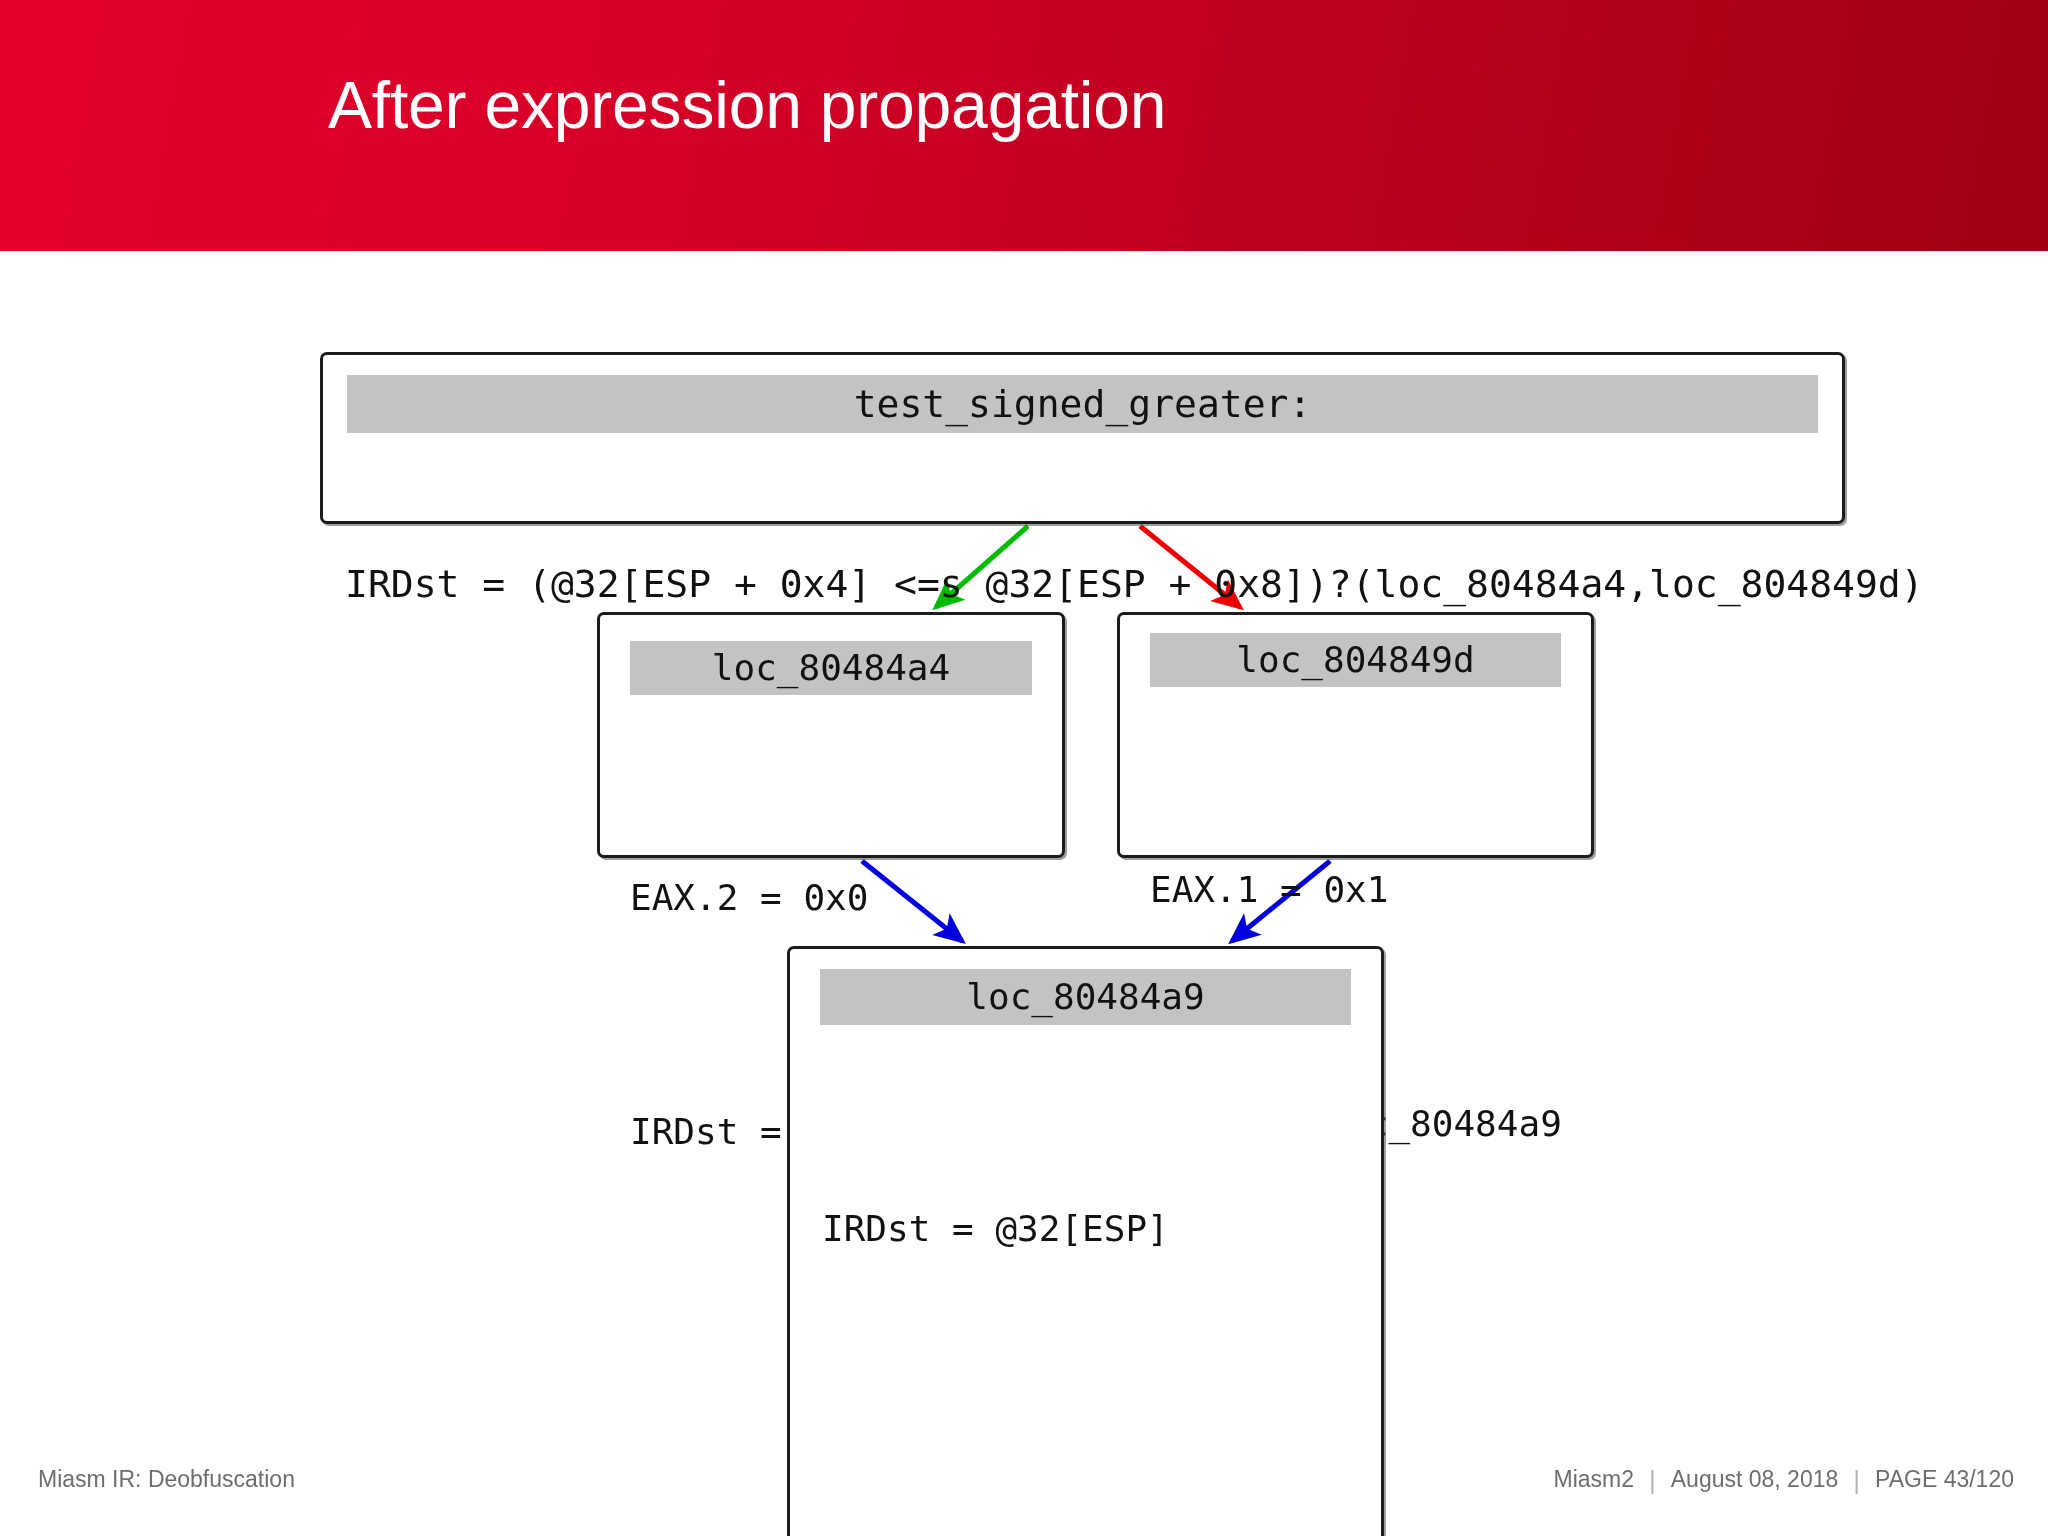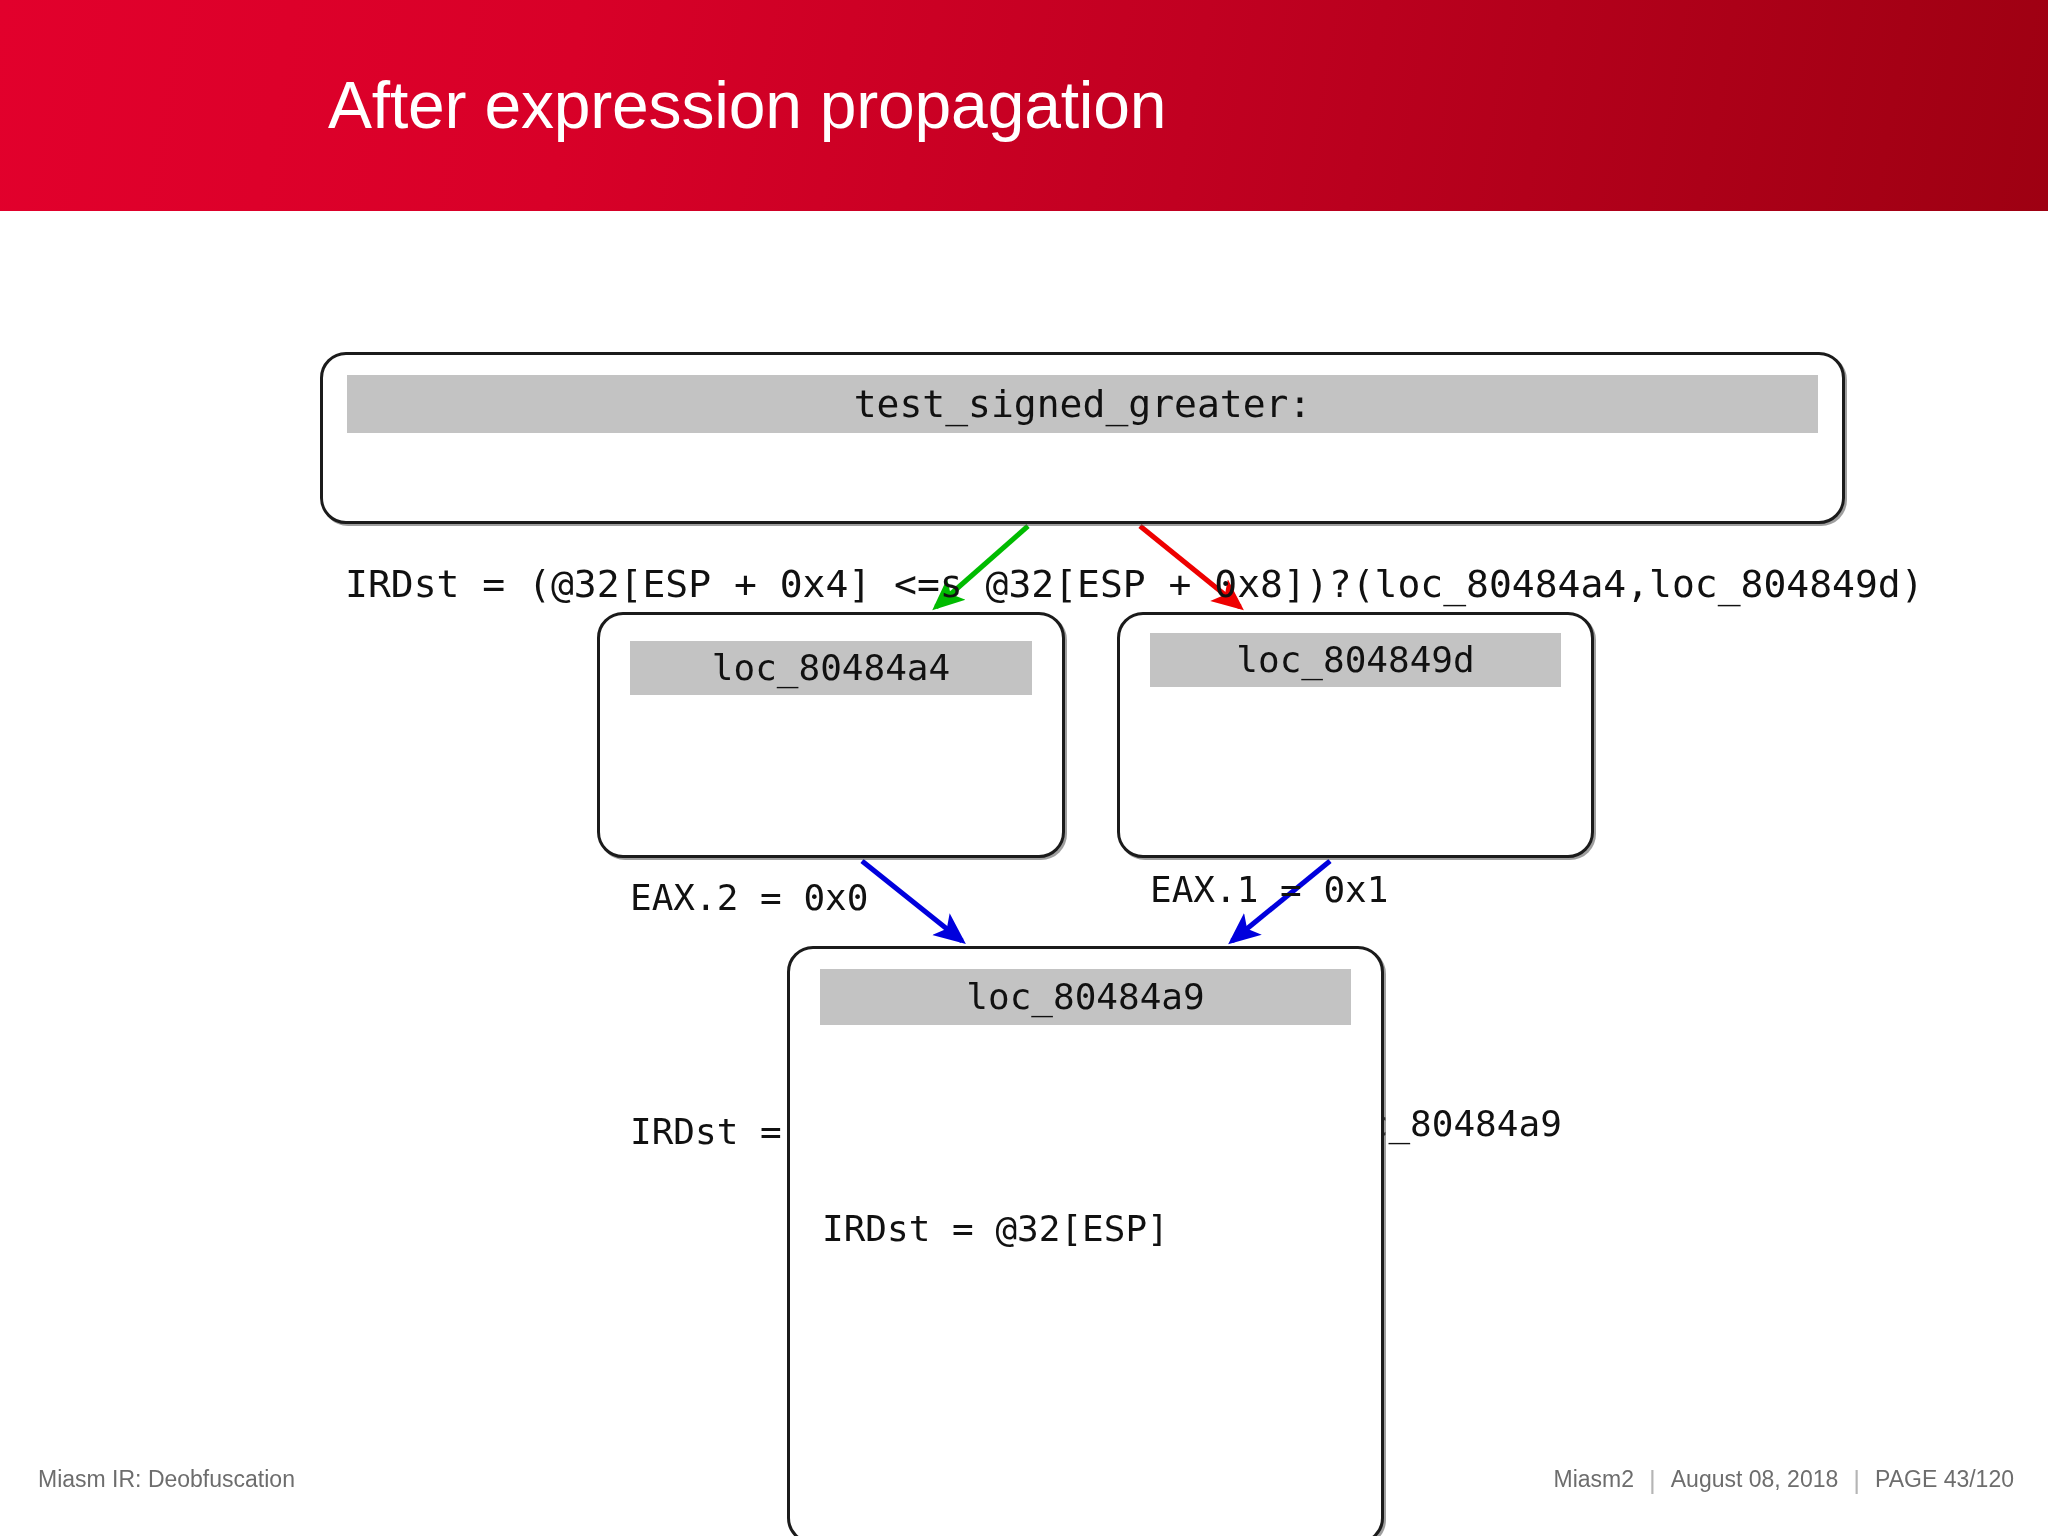--- a/index.html
+++ b/index.html
@@ -15,21 +15,21 @@
     font-family: "Liberation Sans", sans-serif;
     position: relative;
   }
 
   
   #slide-header {
     position: absolute;
     left: 0;
     top: 0;
     width: 2048px;
-    height: 211px;
+    height: 251px;
     background: linear-gradient(100deg, #e2002c 0%, #d80028 28%, #c10021 58%, #9e0012 100%);
   }
   #slide-title {
     position: absolute;
     left: 328px;
     top: 62px;
     font-size: 66px;
     line-height: 86px;
     font-weight: 400;
     color: #ffffff;
@@ -53,21 +53,21 @@
     height: 1244px;
     pointer-events: none;
   }
 
   
   .cfg-block {
     position: absolute;
     box-sizing: border-box;
     background: #ffffff;
     border: 3px solid #1b1b1b;
-    border-radius: 26px;
+    border-radius: 7px;
     box-shadow: 2px 2px 0 rgba(80,80,80,0.55);
   }
   .block-title {
     background: #c3c3c3;
     color: #111111;
     text-align: center;
     font-family: "DejaVu Sans Mono", "Liberation Mono", monospace;
     white-space: pre;
   }
   .block-body {

